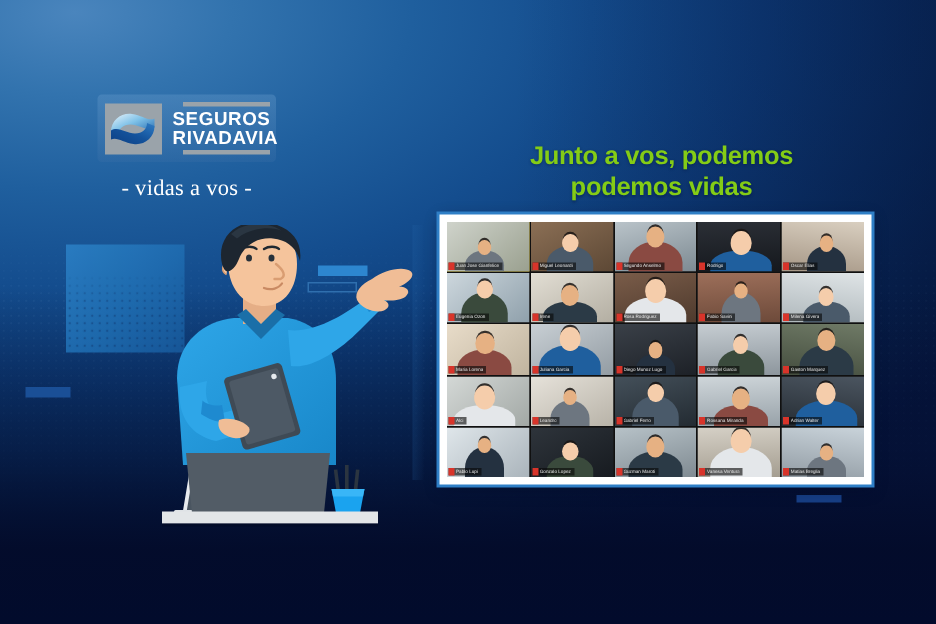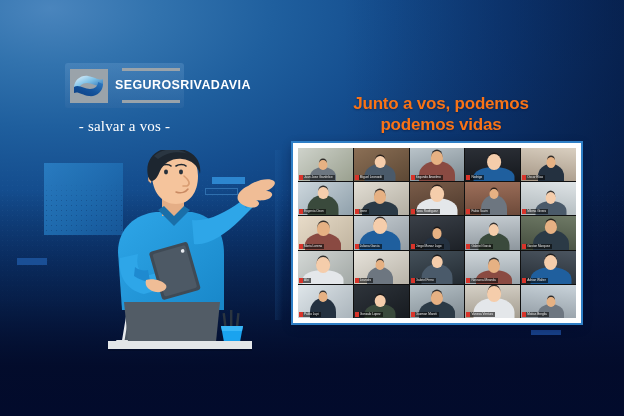--- a/index.html
+++ b/index.html
@@ -127,21 +127,21 @@
     background: #9aa3aa;
     flex: 0 0 auto;
     display: flex;
     align-items: center;
     justify-content: center;
   }
   .logo-mark svg { display: block; }
   .logo-words {
     margin-left: 7px;
     display: flex;
-    flex-direction: row;
+    flex-direction: column;
     line-height: 1.02;
   }
   .logo-words span {
     color: #ffffff;
     font-weight: bold;
     font-size: 12.5px;
     letter-spacing: 0.4px;
   }
   .logo-rule-top, .logo-rule-bot {
     position: absolute;
@@ -165,21 +165,21 @@
     letter-spacing: 0.2px;
   }
 
   
   .headline {
     position: absolute;
     left: 332px;
     top: 94px;
     width: 218px;
     text-align: center;
-    color: #f97316;
+    color: #84cc16;
     font-weight: bold;
     font-size: 17px;
     line-height: 1.22;
     letter-spacing: -0.2px;
     text-shadow: 0 1px 2px rgba(0,20,60,0.45);
   }
 
   
   .video-frame {
     position: absolute;
@@ -320,21 +320,21 @@
       </svg>
     </div>
     <div class="logo-rule-top"></div>
     <div class="logo-rule-bot"></div>
     <div class="logo-words">
       <span>SEGUROS</span>
       <span>RIVADAVIA</span>
     </div>
   </div>
 
-  <div class="tagline">- salvar a vos -</div>
+  <div class="tagline">- vidas a vos -</div>
 
   <div class="headline">
     <div>Junto a vos, podemos</div>
     <div>podemos vidas</div>
   </div>
 
   <div class="video-frame">
     <div class="video-grid" id="video-grid">
         <div class="tile speaking">
           <div class="scene" style="background: linear-gradient(140deg, rgb(207, 211, 203) 0%, rgb(154, 160, 143) 100%);"></div>

